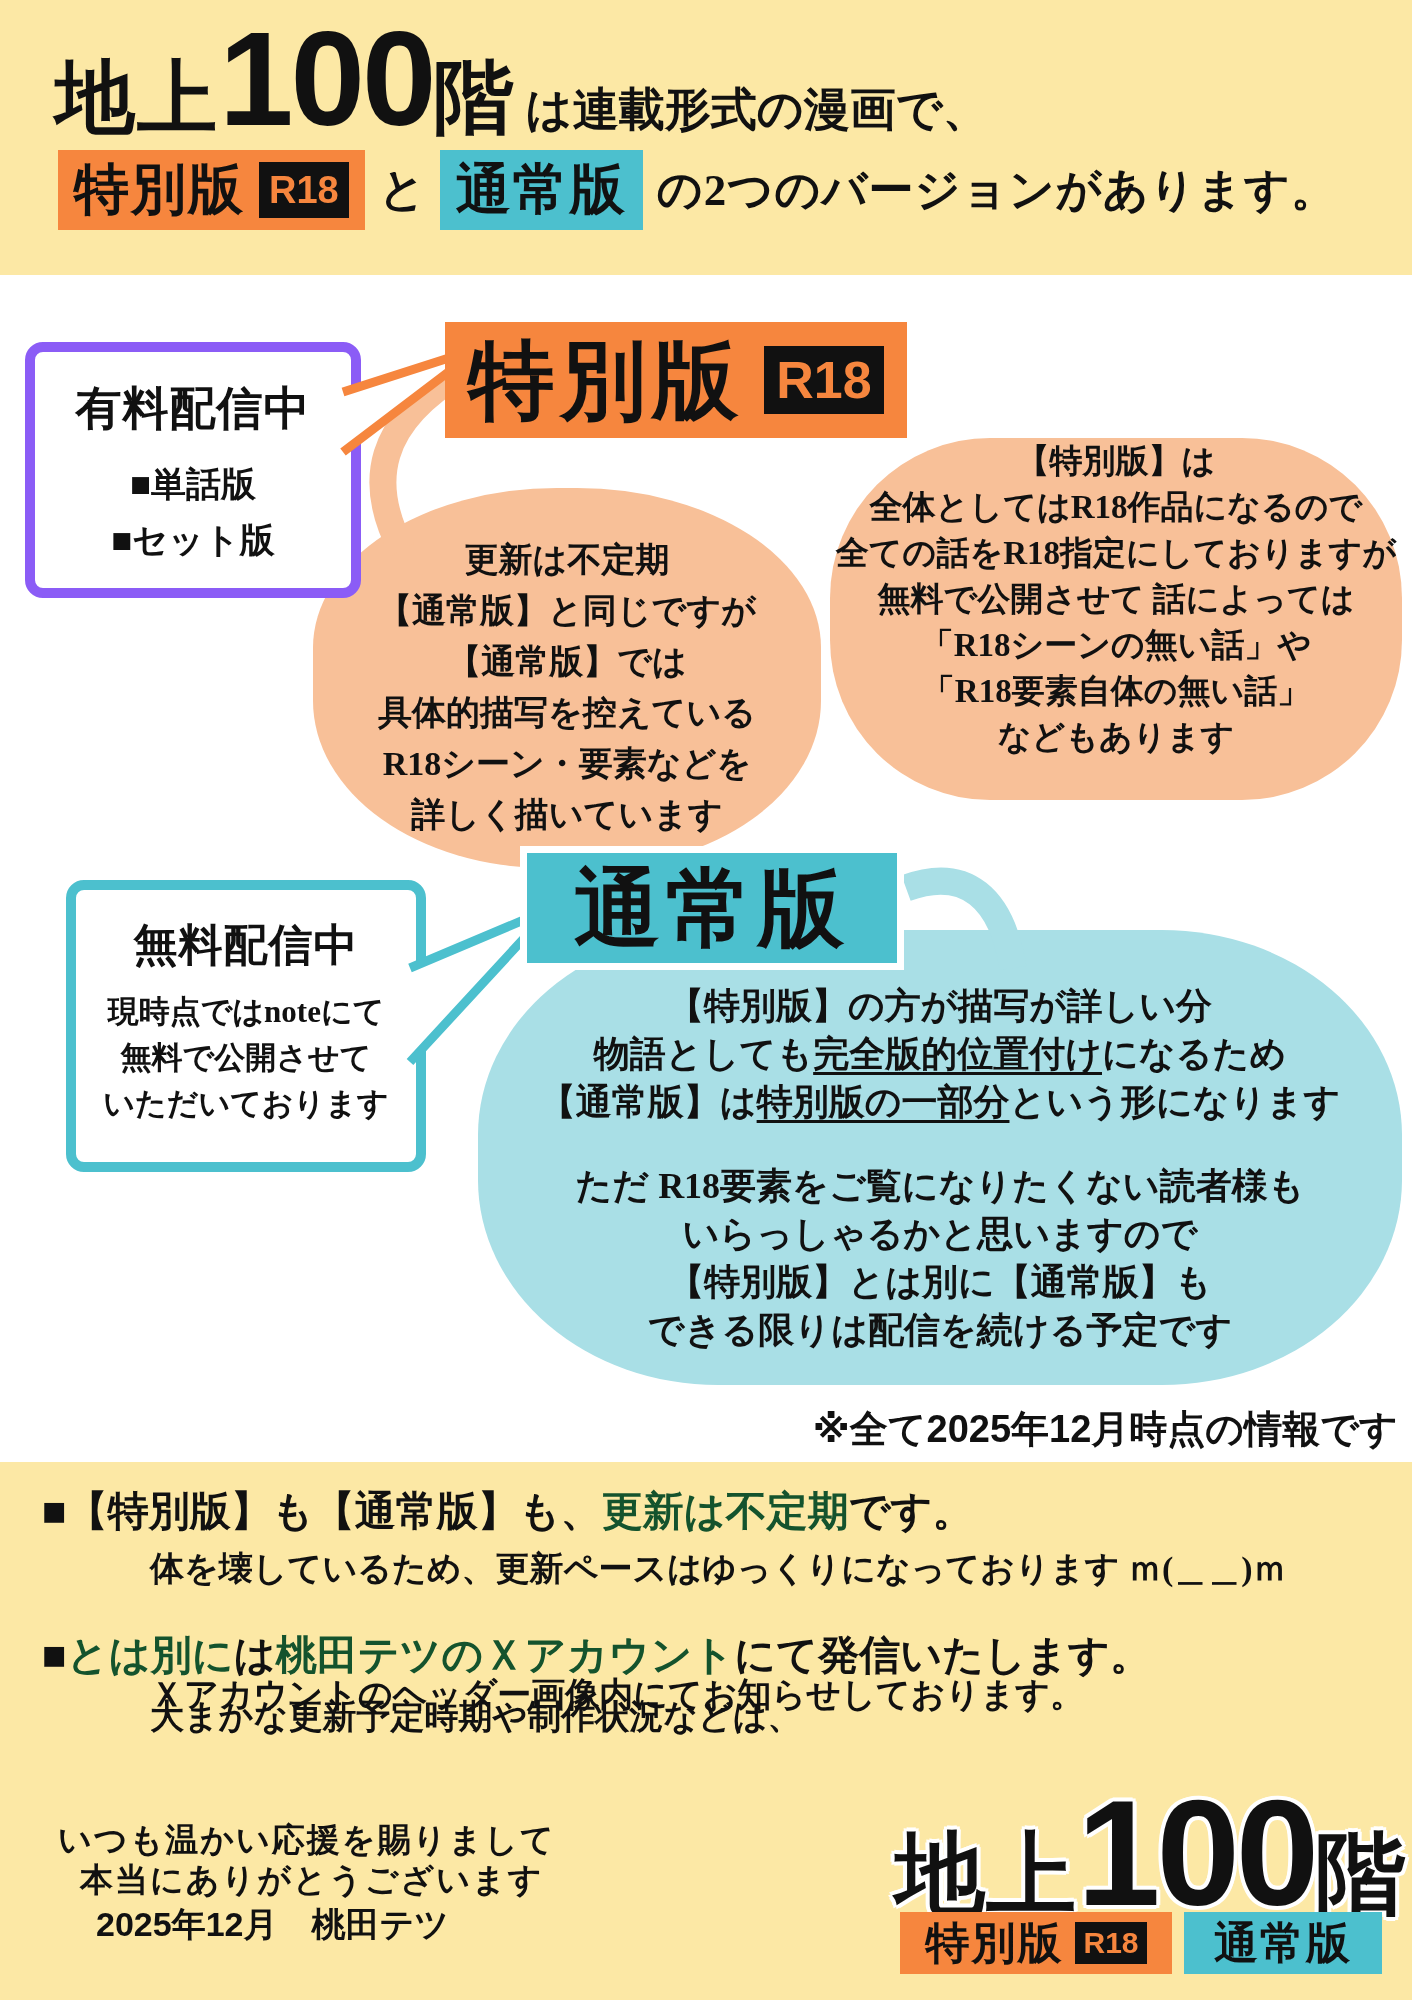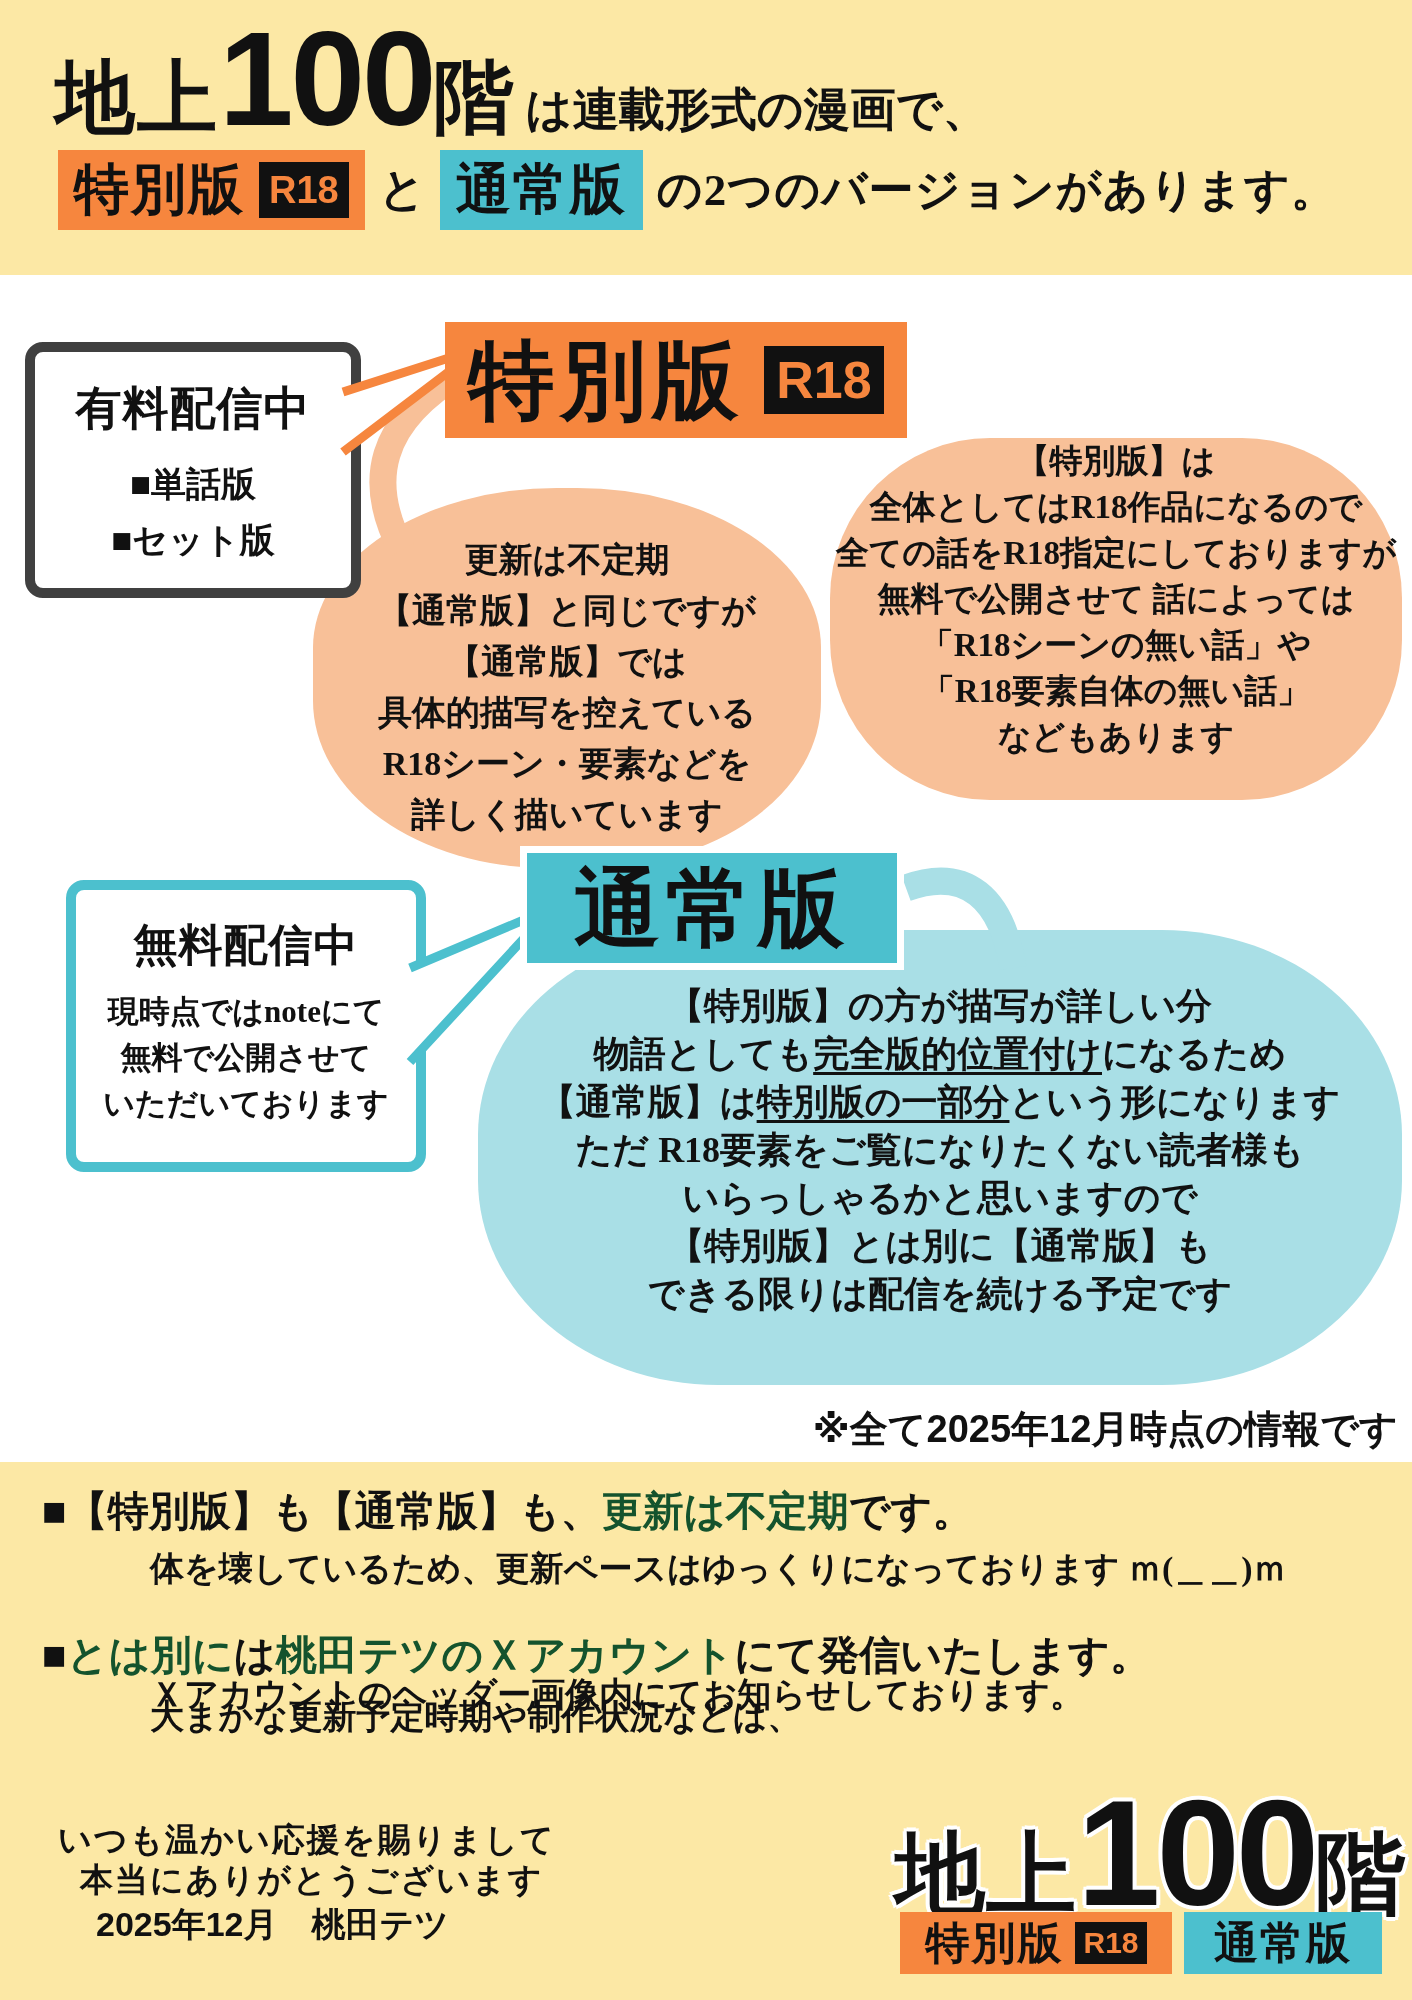--- a/index.html
+++ b/index.html
@@ -43,33 +43,33 @@
   .bubble-right {
     left:830px; top:438px; width:572px; height:362px; background:#F8C098;
     border-radius:160px; 
     font-weight:700; font-size:33px; line-height:46px;
   }
   .bubble-cyan {
     left:478px; top:930px; width:924px; height:455px; background:#A9DFE6;
     border-radius:240px / 205px; padding-top:52px;
     font-weight:700; font-size:36px; line-height:48px;
   }
-  .bubble-cyan .para2 { }
+  .bubble-cyan .para2 { margin-top:36px; }
   .u-line { text-decoration:underline; text-underline-offset:6px; text-decoration-thickness:3px; }
 
   
   .sec-header { position:absolute; display:flex; align-items:center; justify-content:center; gap:20px; z-index:6; }
   .header-special { left:445px; top:322px; width:462px; height:116px; background:#F6863E; }
   .header-normal  { left:520px; top:846px; width:384px; height:124px; background:#4CC0CE; border:7px solid #ffffff; }
   .sec-header .h-label { font-weight:900; font-size:86px; letter-spacing:6px; line-height:1; }
   .r18-chip.hdr { font-size:52px; padding:2px 12px; height:68px; }
 
   
   .callout { position:absolute; background:#fff; border-radius:18px; z-index:4; text-align:center; }
-  .callout-pay  { left:25px; top:342px; width:336px; height:256px; border:10px solid #404040; }
+  .callout-pay  { left:25px; top:342px; width:336px; height:256px; border:10px solid #8b5cf6; }
   .callout-free { left:66px; top:880px; width:360px; height:292px; border:10px solid #4CC0CE; }
   .callout .c-title { font-weight:900; font-size:46px; margin-top:26px; letter-spacing:1px; }
   .callout-pay .c-items { margin-top:16px; font-weight:900; font-size:35px; line-height:56px; }
   .callout-free .c-title { font-size:44px; }
   .callout-free .c-lines { margin-top:14px; font-weight:700; font-size:31px; line-height:46px; }
 
   
   .deco { position:absolute; left:0; top:0; width:1412px; height:2000px; z-index:5; pointer-events:none; }
 
   

